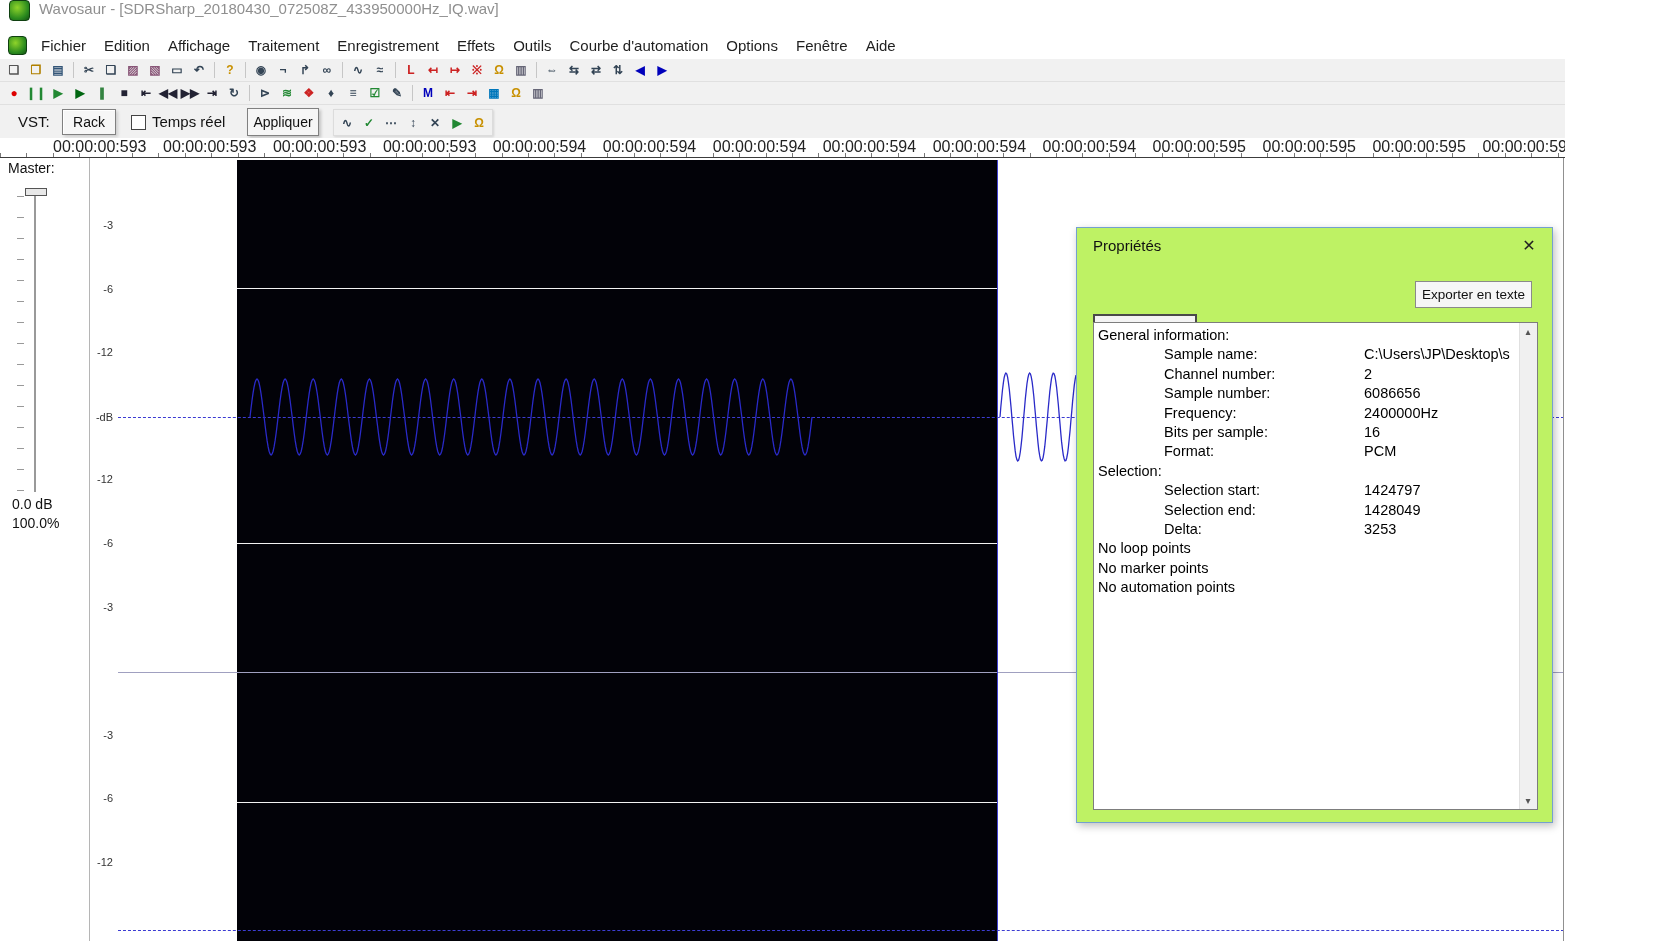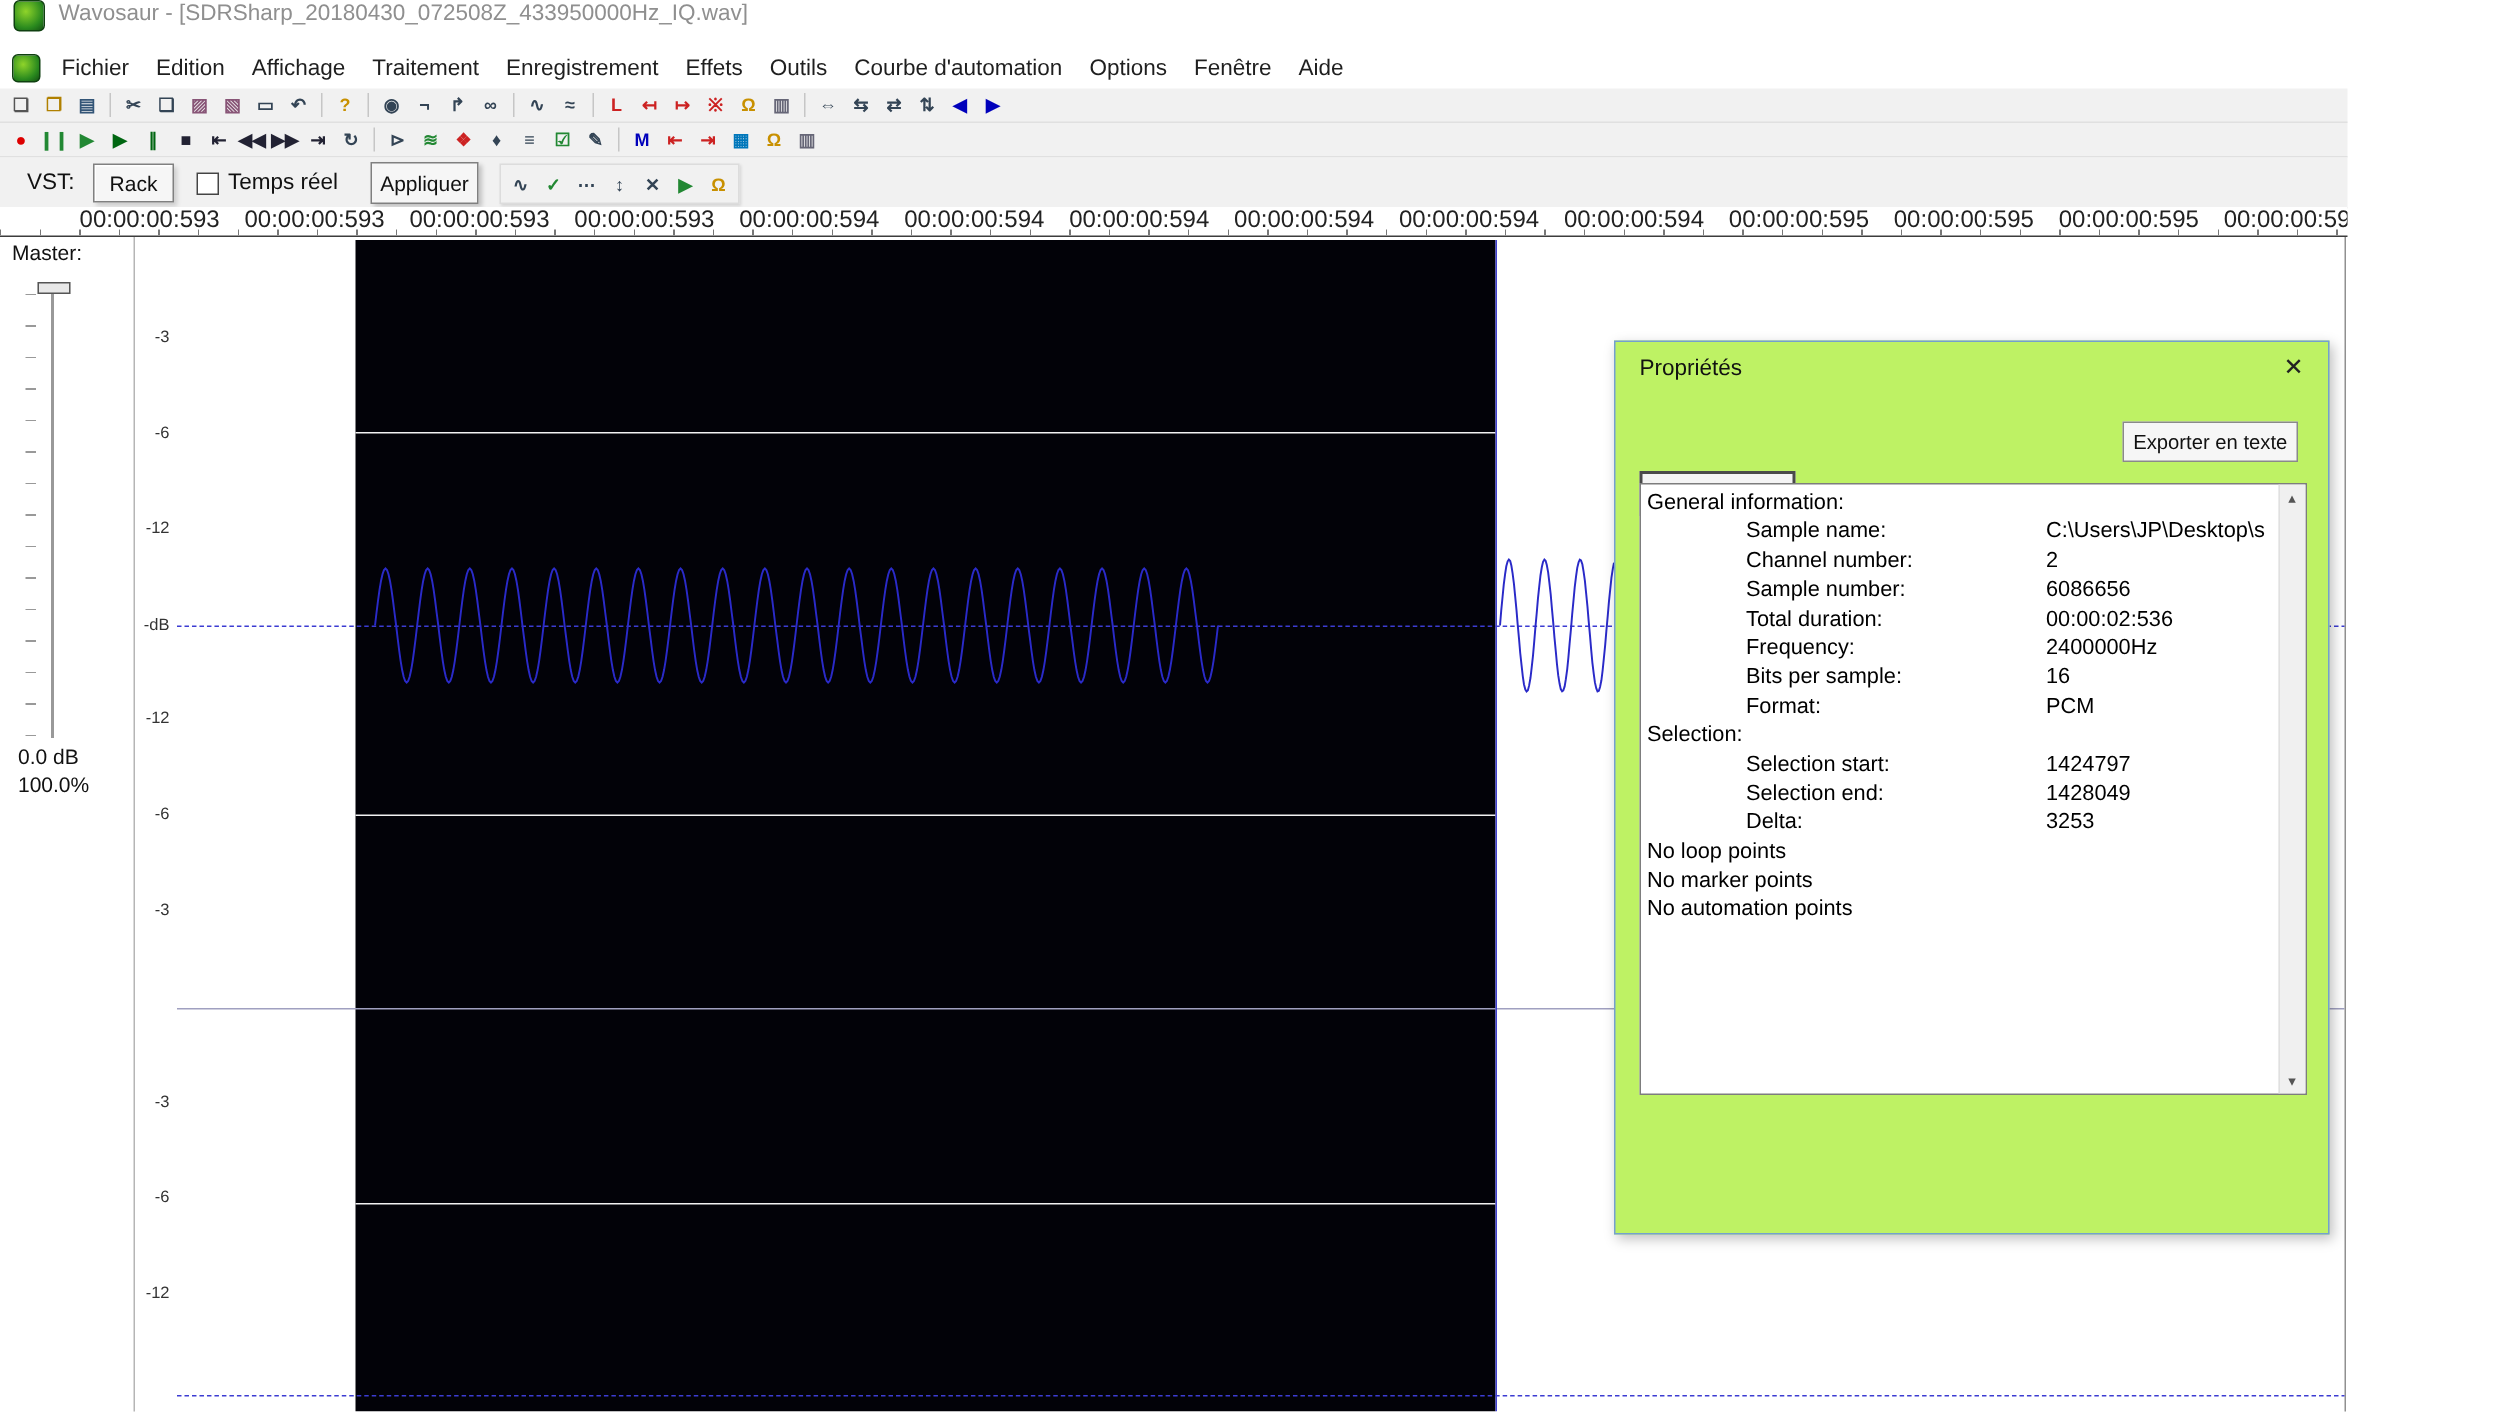--- a/index.html
+++ b/index.html
@@ -59,21 +59,21 @@
   .center-line{position:absolute;left:0;width:1446px;height:0;border-top:1px dashed #3c3cd2;}
   .sel-edge{position:absolute;left:879px;top:2px;width:1px;height:781px;background:#4040d0;}
   .wave-svg{position:absolute;left:0;top:0;}
 
   
   .dialog{position:absolute;left:1076px;top:227px;width:477px;height:596px;background:#bef264;border:1px solid #74a0cf;box-shadow:2px 3px 8px rgba(0,0,0,.25);box-sizing:border-box;z-index:10;}
   .dialog-title{position:absolute;left:16px;top:9px;font-size:15px;}
   .dialog-close{position:absolute;right:10px;top:5px;width:26px;height:24px;font-size:16px;color:#222;display:flex;align-items:center;justify-content:center;}
   #ok-btn{left:16px;top:51px;width:104px;height:30px;border:2px solid #4a4a4a;background:#f4f4f4;font-size:15px;margin-top:35px;}
   #export-btn{left:auto;right:20px;top:53px;width:117px;height:27px;border:1px solid #8a8a8a;background:#f6f6f6;font-size:13.5px;}
-  .prop-list{position:absolute;left:16px;top:94px;width:445px;height:408px;border:1px solid #7d7d7d;background:#fff;box-sizing:border-box;overflow:hidden;}
+  .prop-list{position:absolute;left:16px;top:94px;width:445px;height:488px;border:1px solid #7d7d7d;background:#fff;box-sizing:border-box;overflow:hidden;}
   .prop-rows{position:absolute;left:0;top:4px;right:17px;}
   .prop-row{position:relative;height:19.4px;font-size:14.5px;color:#000;white-space:nowrap;}
   .prop-label{position:absolute;left:4px;}
   .prop-row.indent .prop-label{left:70px;}
   .prop-value{position:absolute;left:270px;}
   .vscroll{position:absolute;right:0;top:0;width:17px;height:100%;background:#f0f0f0;border-left:1px solid #e0e0e0;}
   .vscroll .arrow{position:absolute;left:0;width:16px;height:17px;display:flex;align-items:center;justify-content:center;font-size:10px;color:#555;}
   .arrow.up{top:0;}
   .arrow.down{bottom:0;}
 </style>
@@ -365,24 +365,20 @@
           <div class="prop-row indent">
             <span class="prop-label">Channel number:</span>
             <span class="prop-value">2</span>
           </div>
 
           <div class="prop-row indent">
             <span class="prop-label">Sample number:</span>
             <span class="prop-value">6086656</span>
           </div>
 
-          <div class="prop-row indent">
-            <span class="prop-label">Total duration:</span>
-            <span class="prop-value">00:00:02:536</span>
-          </div>
 
           <div class="prop-row indent">
             <span class="prop-label">Frequency:</span>
             <span class="prop-value">2400000Hz</span>
           </div>
 
           <div class="prop-row indent">
             <span class="prop-label">Bits per sample:</span>
             <span class="prop-value">16</span>
           </div>

